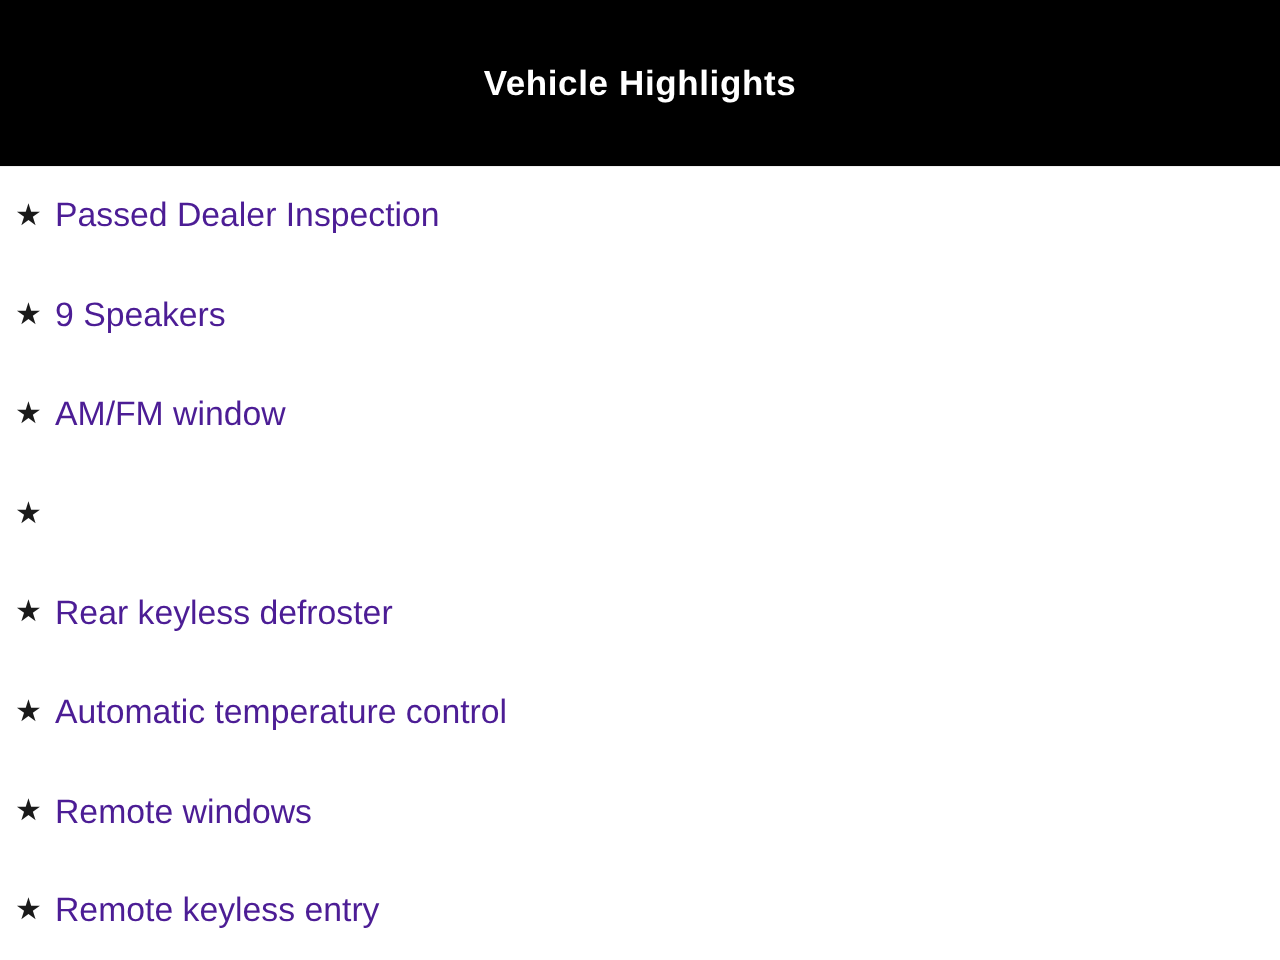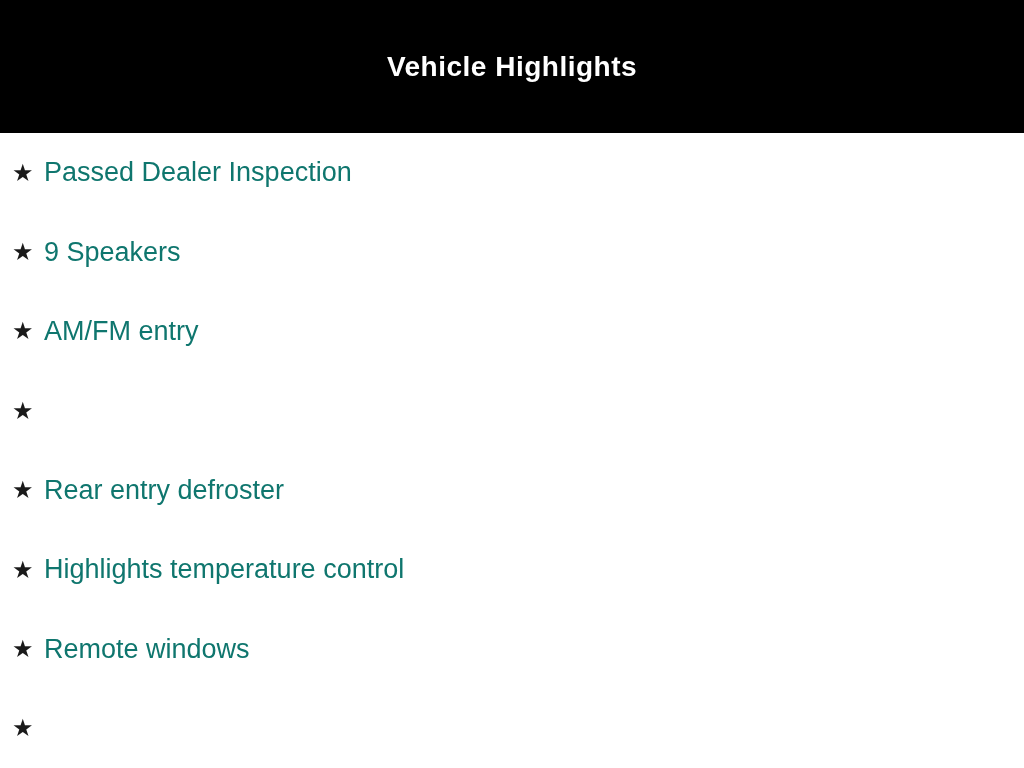--- a/index.html
+++ b/index.html
@@ -46,21 +46,21 @@
   .star-icon {
     font-size: 24px;
     line-height: 1;
     color: #1a1a1a;
     width: 32px;
     flex: 0 0 32px;
     display: inline-block;
   }
   .highlight-label {
     font-size: 27px;
-    color: #0f766e;
+    color: #4c1d95;
     line-height: 1.2;
   }
 </style>
 </head>
 <body>
 
 <div class="page">
   <div class="header">
     <div class="header-title">Vehicle Highlights</div>
   </div>
@@ -68,34 +68,35 @@
       <div class="highlight-item">
         <span class="star-icon">★</span>
         <span class="highlight-label">Passed Dealer Inspection</span>
       </div>
       <div class="highlight-item">
         <span class="star-icon">★</span>
         <span class="highlight-label">9 Speakers</span>
       </div>
       <div class="highlight-item">
         <span class="star-icon">★</span>
-        <span class="highlight-label">AM/FM entry</span>
+        <span class="highlight-label">AM/FM window</span>
       </div>
       <div class="highlight-item">
         <span class="star-icon">★</span>
       </div>
       <div class="highlight-item">
         <span class="star-icon">★</span>
-        <span class="highlight-label">Rear entry defroster</span>
+        <span class="highlight-label">Rear keyless defroster</span>
       </div>
       <div class="highlight-item">
         <span class="star-icon">★</span>
-        <span class="highlight-label">Highlights temperature control</span>
+        <span class="highlight-label">Automatic temperature control</span>
       </div>
       <div class="highlight-item">
         <span class="star-icon">★</span>
         <span class="highlight-label">Remote windows</span>
       </div>
       <div class="highlight-item">
         <span class="star-icon">★</span>
+        <span class="highlight-label">Remote keyless entry</span>
       </div>
     </div>
 </div>
 
 </body></html>

